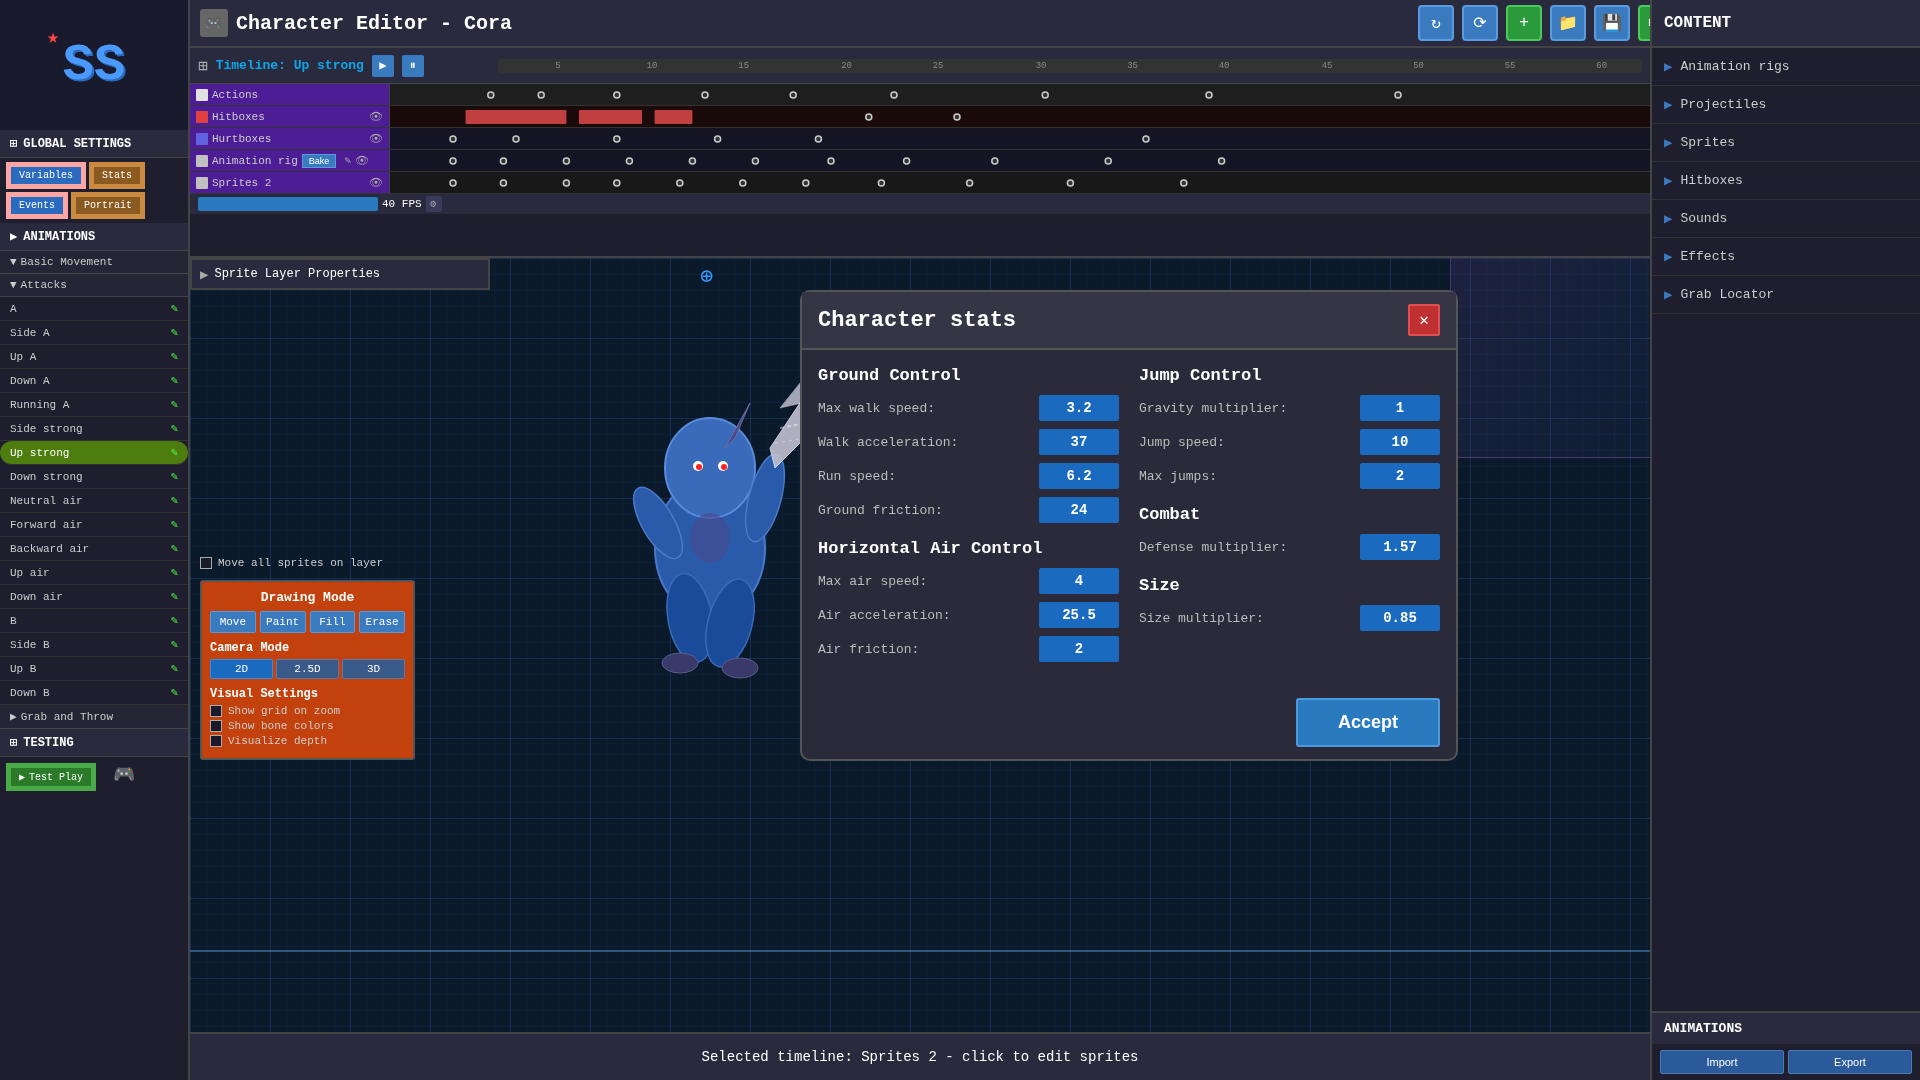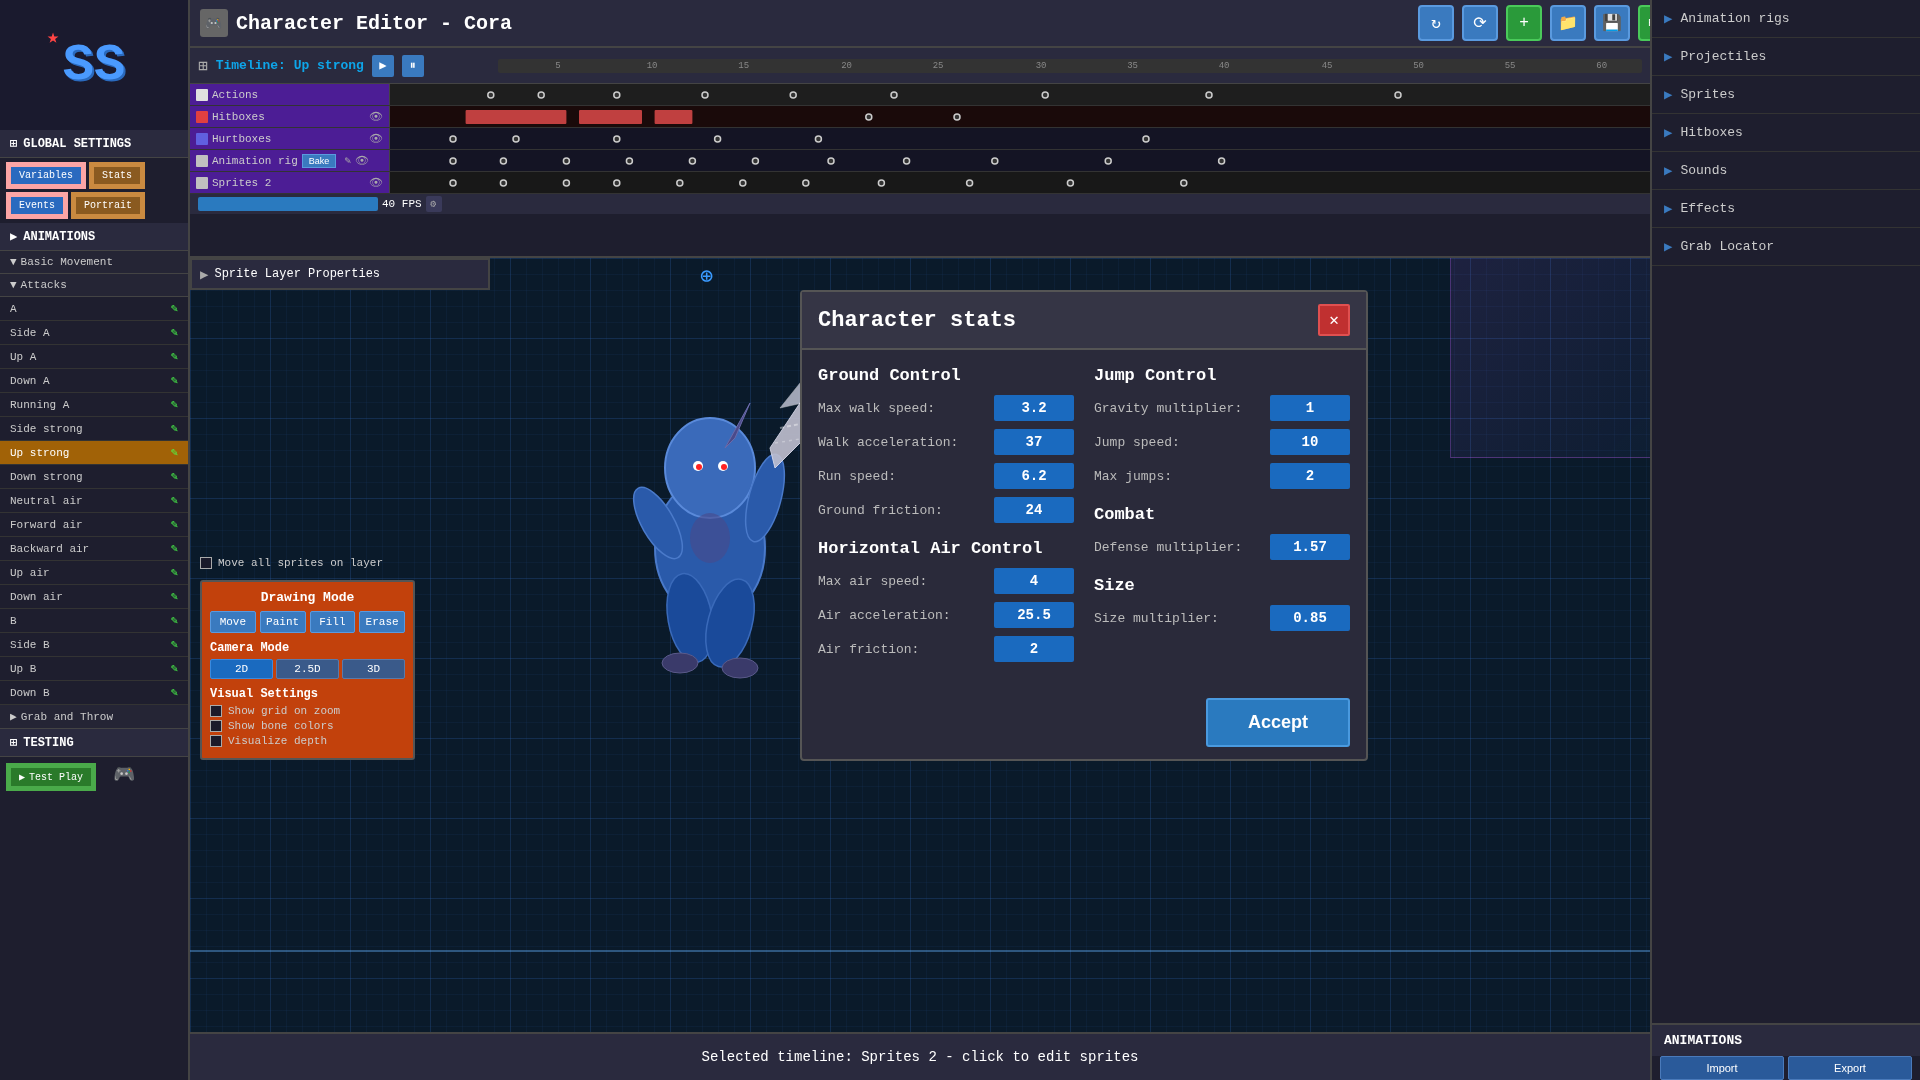--- a/index.html
+++ b/index.html
@@ -33,21 +33,21 @@
       background: #1e1e2e; border-right: 2px solid #444; overflow-y: auto; overflow-x: hidden;
     }
     .sidebar-section-header {
       background: #2a2a3e; padding: 6px 10px; display: flex; align-items: center; gap: 6px;
       color: white; font-size: 12px; font-weight: bold; cursor: pointer; border-bottom: 1px solid #444;
     }
     .sidebar-item {
       display: flex; align-items: center; justify-content: space-between;
       padding: 4px 10px; color: #ccc; font-size: 11px; cursor: pointer; border-bottom: 1px solid #333;
     }
-    .sidebar-item.active { background: #a16207; color: white; }
+    .sidebar-item.active { background: #4d7c0f; color: white; border-radius: 12px; }
     .sidebar-item .edit-icon { color: #4aff4a; font-size: 12px; }
     .sidebar-sub-header { background: #252535; padding: 5px 10px; color: #ccc; font-size: 11px; cursor: pointer; display: flex; align-items: center; gap: 4px; border-bottom: 1px solid #444; }
 
     
     .global-settings { padding: 4px 6px; display: flex; flex-wrap: wrap; gap: 3px; }
     .gs-btn { background: #2a6abf; border: 5px solid #fca5a5; color: white; padding: 3px 8px; font-size: 10px; border-radius: 0; cursor: pointer; }
     .gs-btn.orange { background: #8a5a20; border-color: #ca8a40; }
 
     
     #timeline {
@@ -113,27 +113,27 @@
       border-bottom: 2px solid #444;
     }
     .content-title { color: white; font-size: 16px; font-weight: bold; }
     .content-item {
       display: flex; align-items: center; gap: 8px; padding: 10px 12px;
       color: #ccc; font-size: 13px; cursor: pointer; border-bottom: 1px solid #333;
     }
     .content-arrow { color: #3a7abf; font-size: 14px; }
     .content-bottom { position: absolute; bottom: 0; left: 0; right: 0; }
     .animations-header { background: #2a2a3e; padding: 8px 12px; color: white; font-size: 13px; font-weight: bold; border-top: 2px solid #444; }
-    .import-export-row { display: flex; gap: 4px; padding: 0 8px; }
+    .import-export-row { display: flex; gap: 4px; padding: 6px 8px; }
     .ie-btn { flex: 1; background: #2a5a9a; border: 1px solid #4a7aba; color: white; padding: 5px; font-size: 11px; cursor: pointer; border-radius: 2px; }
 
     
     #char-stats {
-      position: absolute; top: 290px; left: 800px; width: 568px;
-      background: #2a2a3a; border: 2px solid #555; border-radius: 4px; z-index: 20;
+      position: absolute; top: 290px; left: 800px; width: 658px;
+      background: #2a2a3a; border: 2px solid #555; border-radius: 10px; z-index: 20;
     }
     .stats-header {
       background: #353545; padding: 12px 16px; display: flex; align-items: center; justify-content: space-between;
       border-bottom: 2px solid #555;
     }
     .stats-title { color: white; font-size: 22px; font-weight: bold; }
     .stats-close { background: #c03030; border: 2px solid #e05050; color: white; width: 32px; height: 32px; border-radius: 2px; display: flex; align-items: center; justify-content: center; cursor: pointer; font-size: 16px; }
     .stats-body { display: grid; grid-template-columns: 1fr 1fr; gap: 0; padding: 16px; gap: 20px; }
     .stats-section { }
     .stats-section-title { color: white; font-size: 17px; font-weight: bold; margin-bottom: 10px; }
@@ -545,20 +545,23 @@
       <span class="vs-label">Visualize depth</span>
     </div>
   </div>
 </div>
 
 <div id="status-bar">
   <span class="status-text">Selected timeline: Sprites 2 - click to edit sprites</span>
 </div>
 
 <div id="right-sidebar">
+  <div class="content-header">
+    <span class="content-title">CONTENT</span>
+  </div>
   <div class="content-item">
     <span class="content-arrow">▶</span>
     <span>Animation rigs</span>
   </div>
   <div class="content-item">
     <span class="content-arrow">▶</span>
     <span>Projectiles</span>
   </div>
   <div class="content-item">
     <span class="content-arrow">▶</span>

